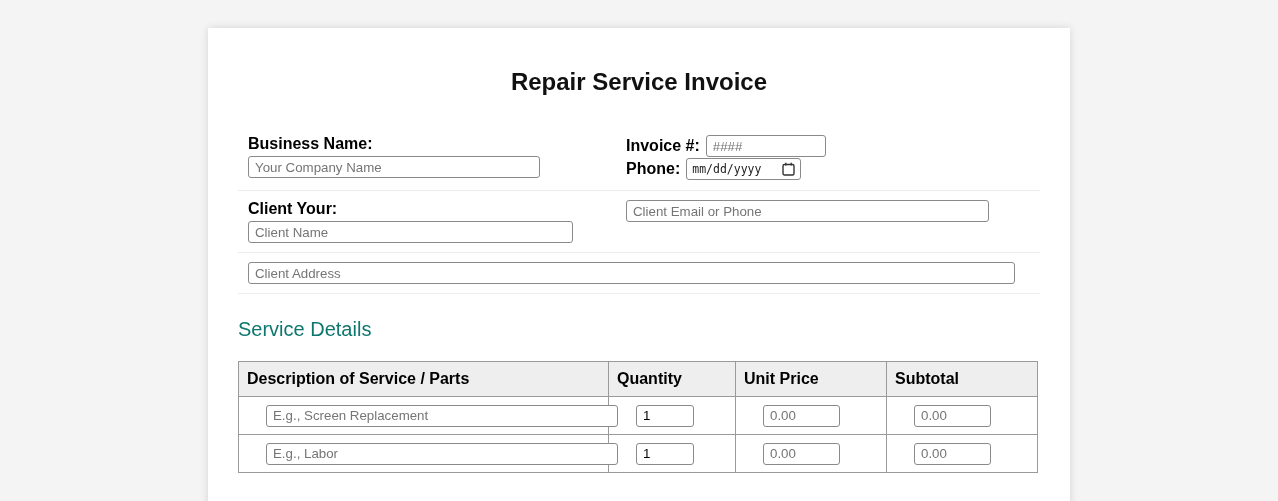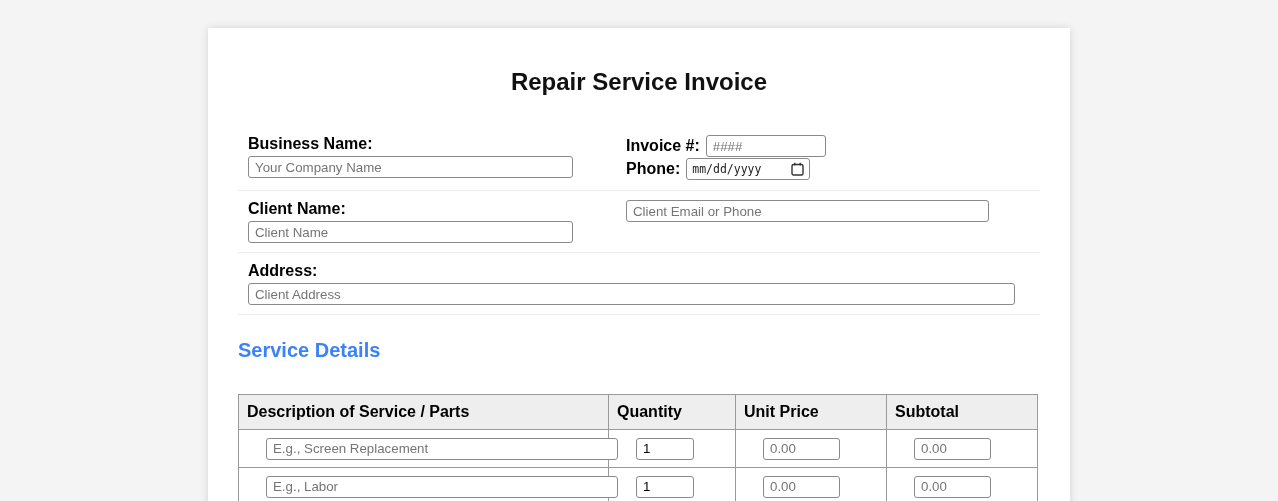--- a/index.html
+++ b/index.html
@@ -41,46 +41,46 @@
     height: 22px;
     border: 1px solid #8a8a8a;
     border-radius: 3px;
     padding: 2px 6px;
     font-family: "Liberation Sans", sans-serif;
     font-size: 13.3px;
     color: #000;
     background: #fff;
   }
   input.txt::placeholder { color: #757575; opacity: 1; }
-  .w-business { width: 325px; }
+  .w-business { width: 292px; }
   .w-invoice  { width: 120px; }
   .w-client   { width: 325px; }
   .w-contact  { width: 363px; }
   .w-address  { width: 767px; }
   .date-input {
-    width: 124px; height: 22px;
+    width: 115px; height: 22px;
     border: 1px solid #8a8a8a;
     border-radius: 3px;
     padding: 2px 5px;
     display: inline-flex;
     align-items: center;
     justify-content: space-between;
     background: #fff;
     cursor: default;
   }
   .date-text {
     font-family: "DejaVu Sans Mono", monospace;
     font-size: 11.5px;
     color: #222;
     white-space: nowrap;
   }
   .cal-icon { display: inline-flex; }
   .subheading {
-    font-size: 20px; font-weight: bold; color: #3b82f6;
-    margin: 24px 0 32px;
+    font-size: 20px; font-weight: normal; color: #0f766e;
+    margin: 24px 0 20px;
   }
   table.items {
     width: 799px;
     border-collapse: collapse;
     table-layout: fixed;
   }
   table.items th, table.items td {
     border: 1px solid #9a9a9a;
   }
   table.items th {
@@ -131,31 +131,30 @@
               <line x1="9.2" y1="0.8" x2="9.2" y2="3.5" stroke="#333" stroke-width="1.4"></line>
             </svg>
           </span>
         </div>
       </div>
     </div>
   </div>
 
   <div class="section">
     <div class="col-left">
-      <span class="field-label">Client Name:</span>
+      <span class="field-label">Client Your:</span>
       <input class="txt w-client" type="text" placeholder="Client Name" style="">
     </div>
     <div class="col-right">
       <input class="txt w-contact" type="text" placeholder="Client Email or Phone" style="">
     </div>
   </div>
 
   <div class="section">
     <div>
-      <span class="field-label">Address:</span>
       <input class="txt w-address" type="text" placeholder="Client Address" style="">
     </div>
   </div>
 
   <div class="subheading">Service Details</div>
 
   <table class="items">
     <colgroup>
       <col class="col-desc">
         <col class="col-qty">

